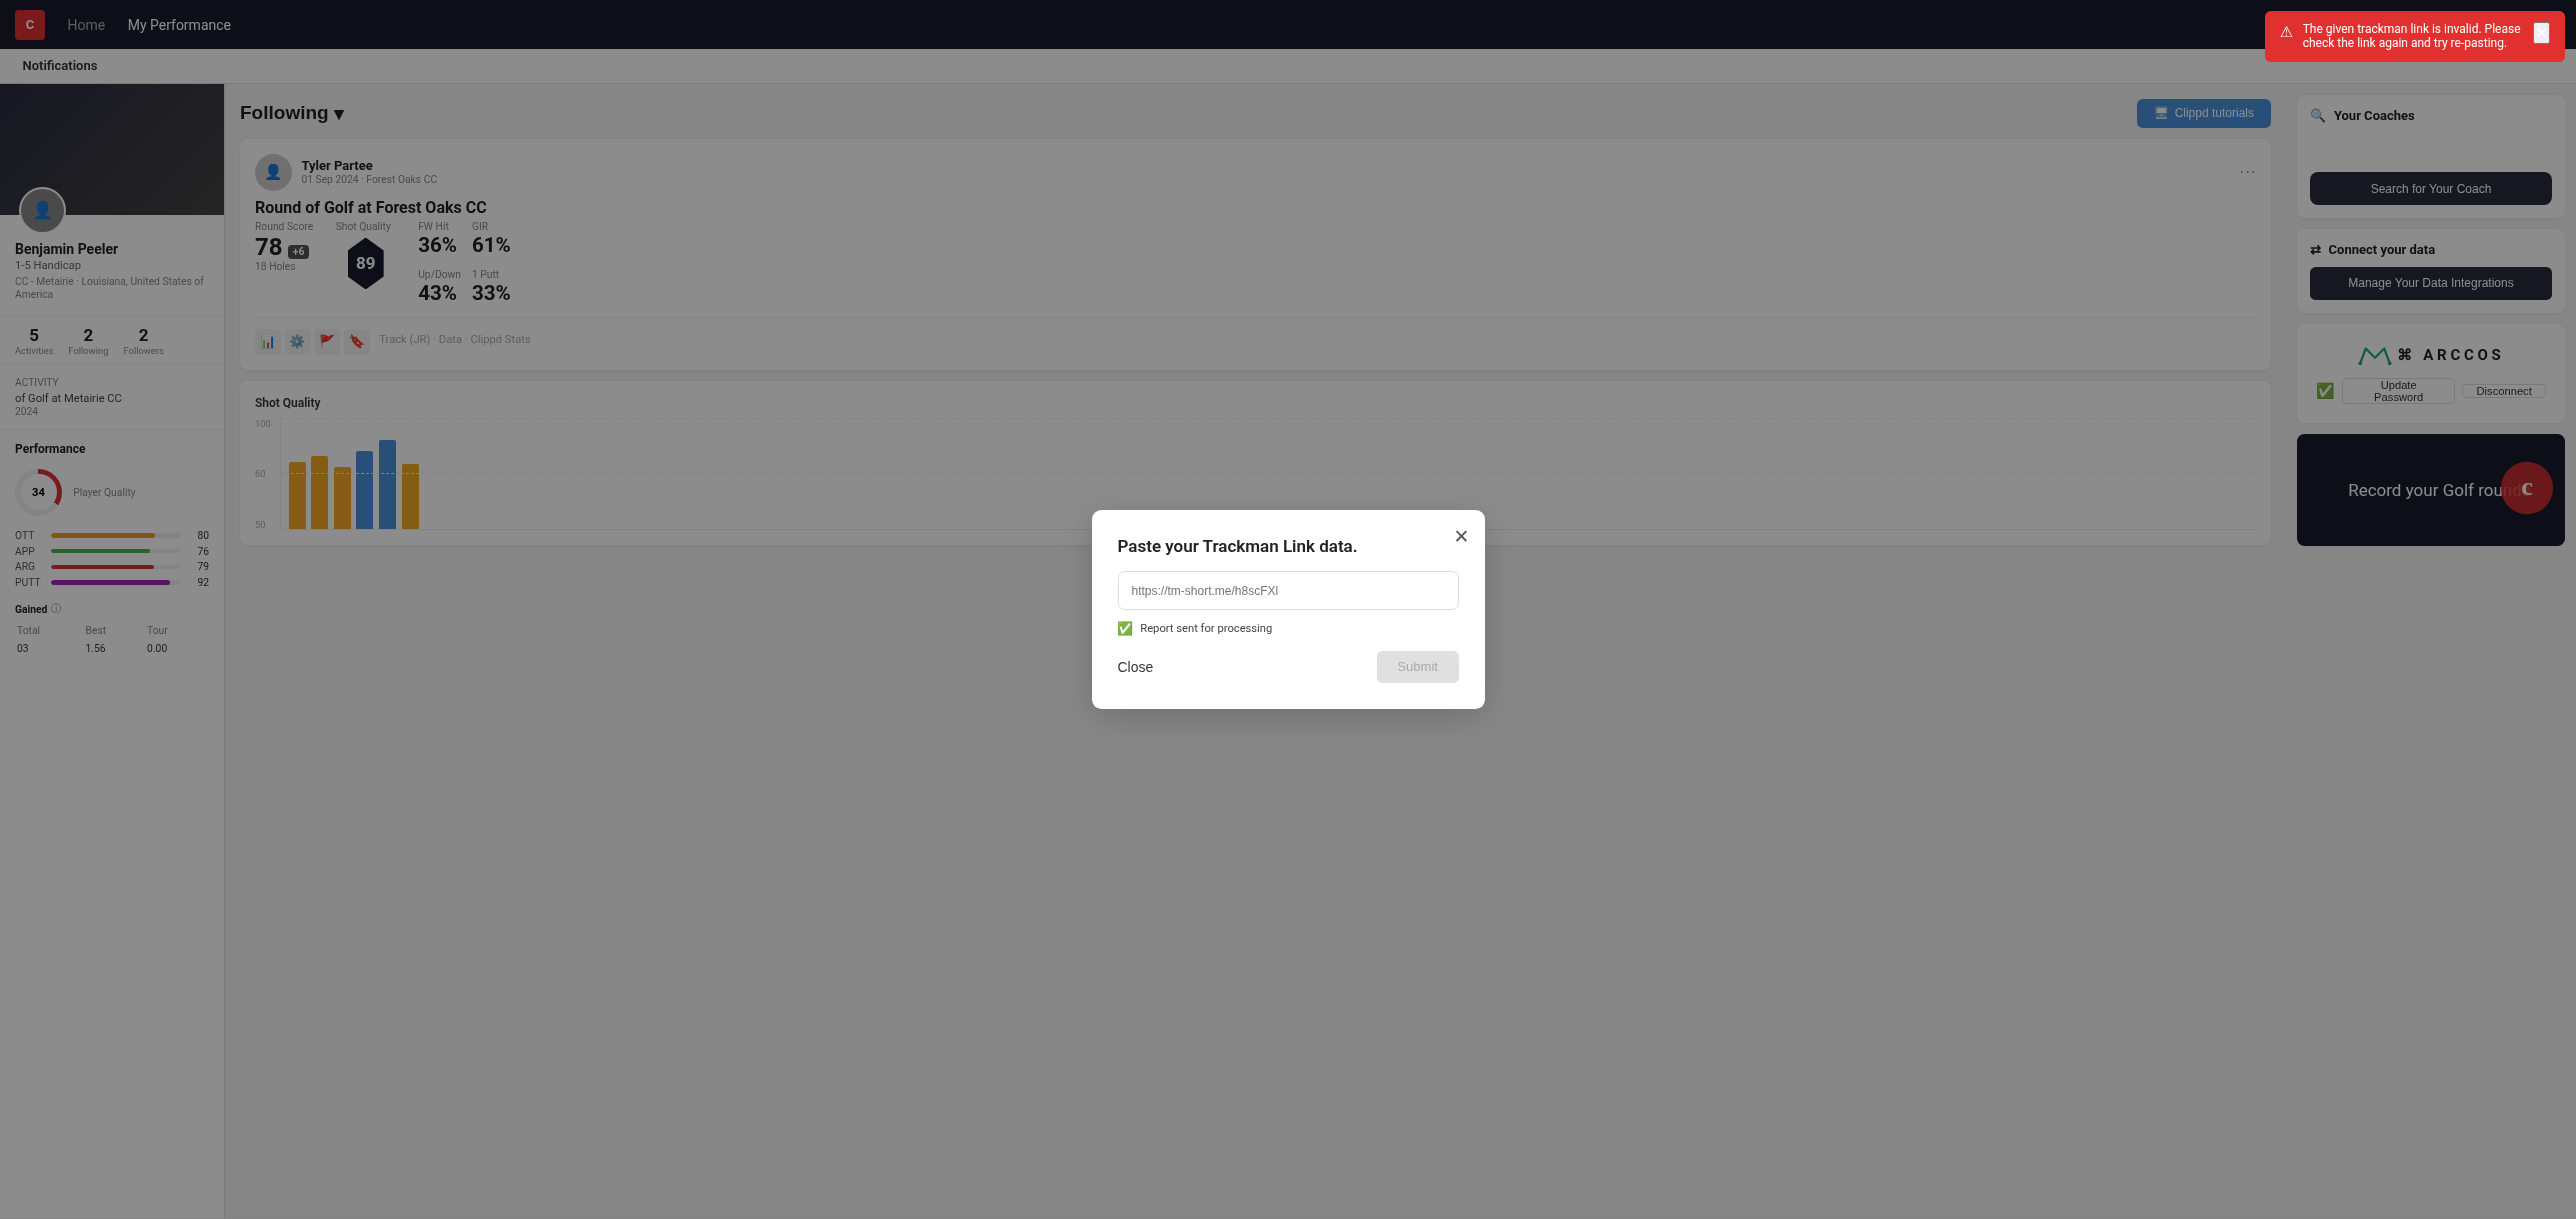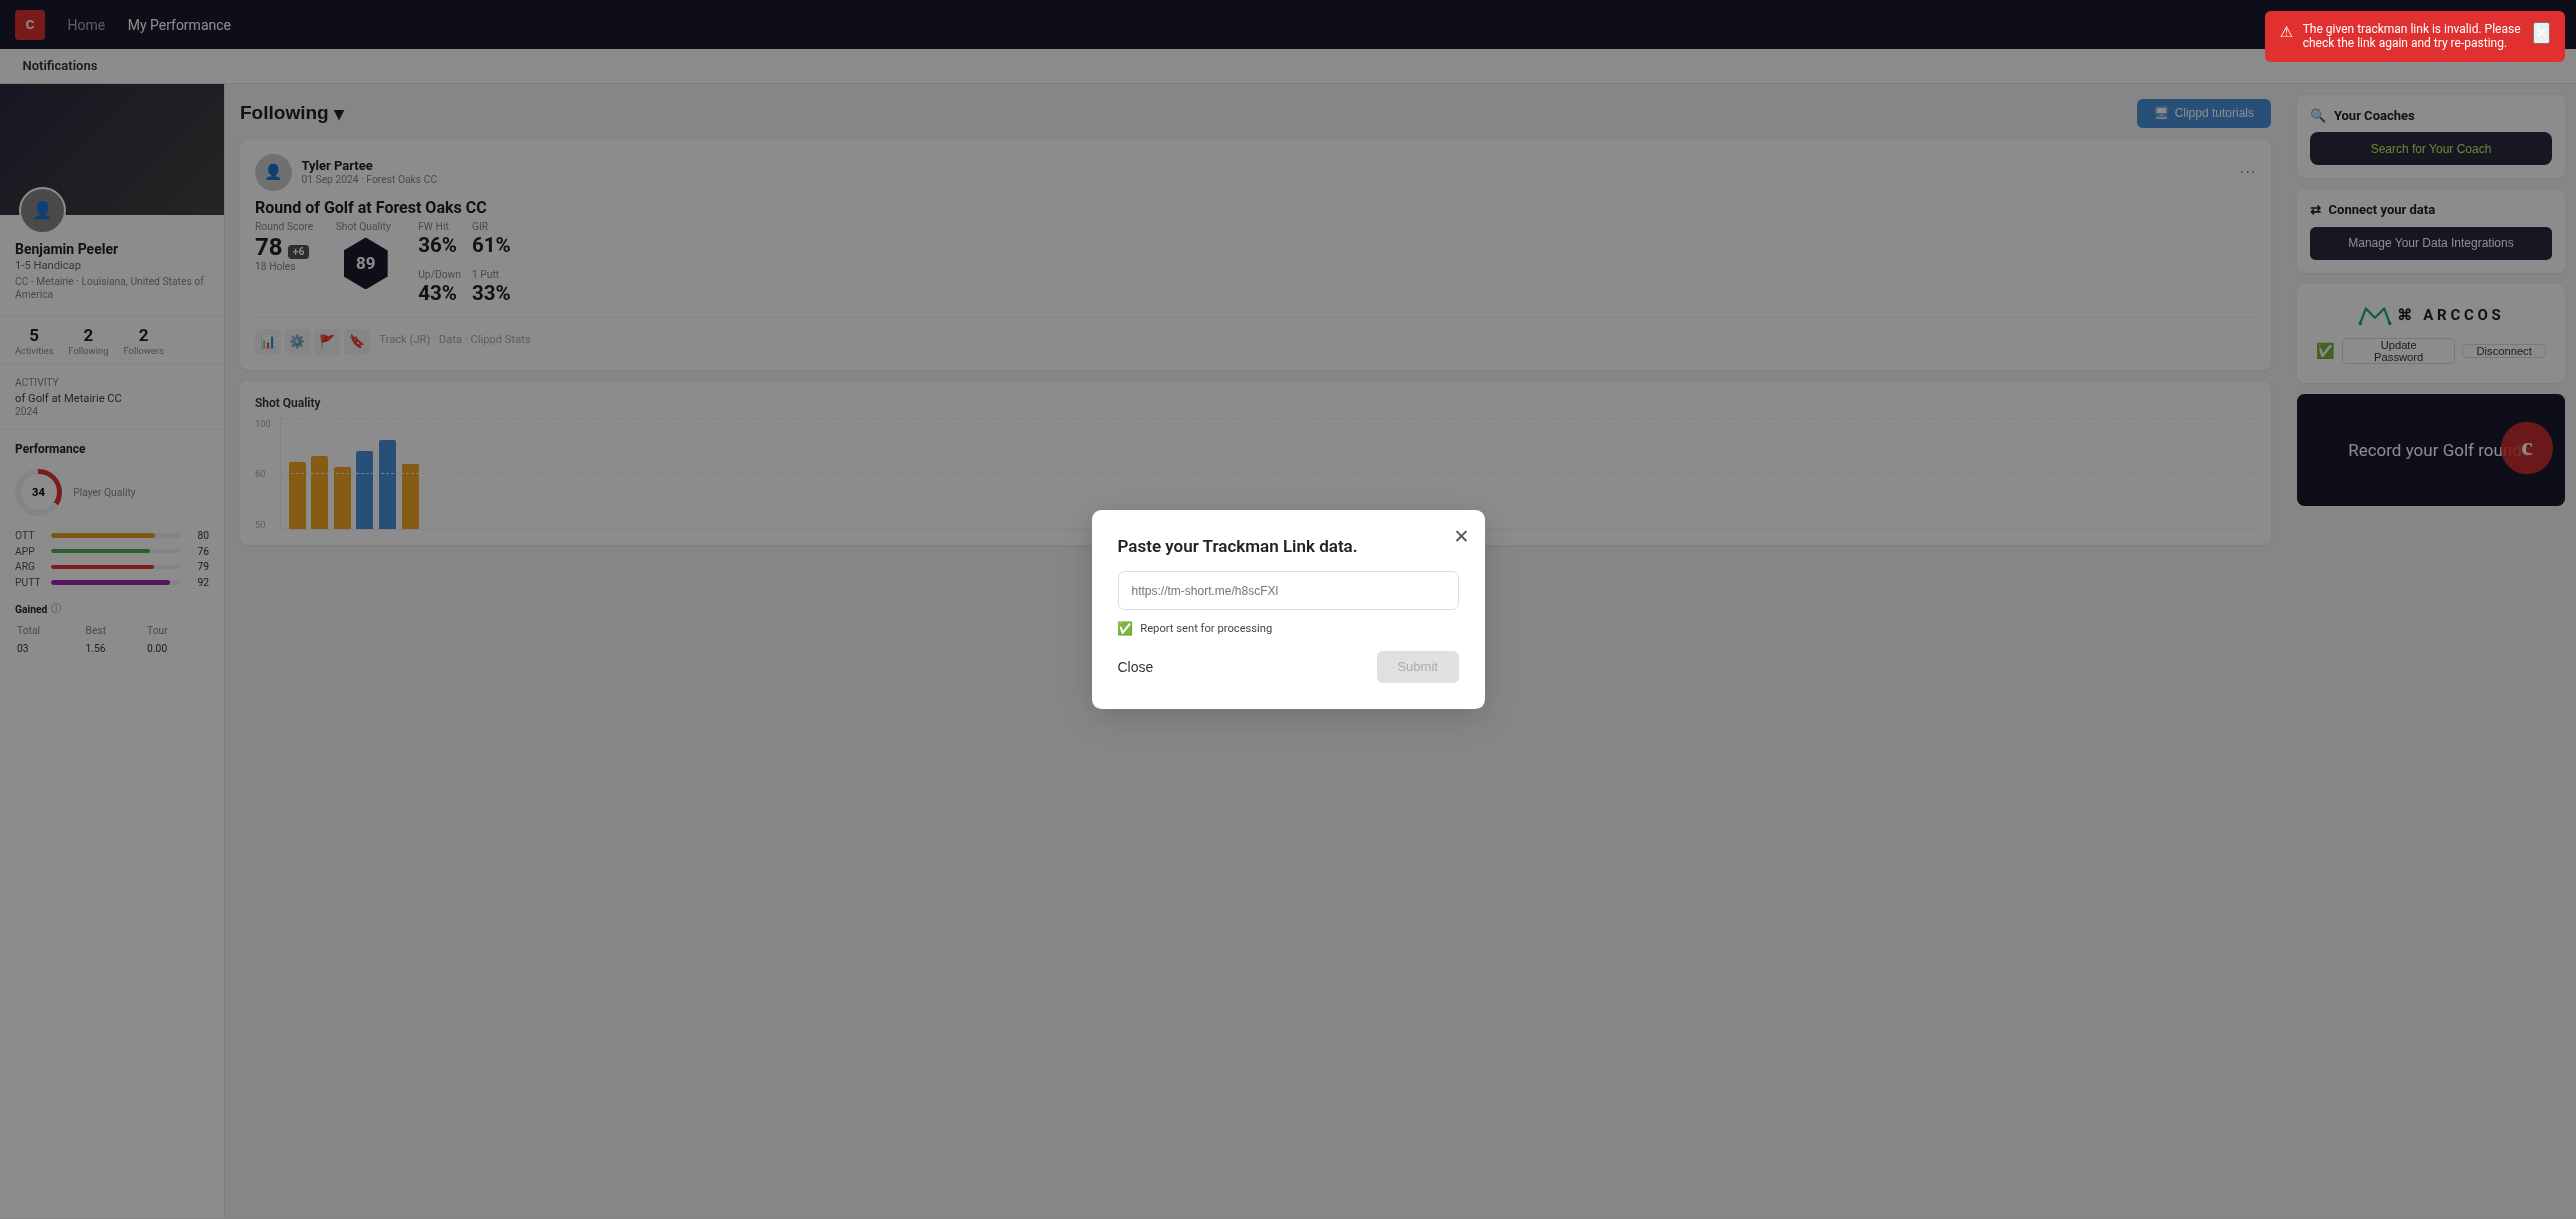--- a/index.html
+++ b/index.html
@@ -287,21 +287,21 @@
 
     .hexagon {
       display: flex;
       align-items: center;
       justify-content: center;
       width: 60px;
       height: 60px;
       position: relative;
     }
     .hexagon-inner {
-      width: 44px;
+      width: 36px;
       height: 52px;
       background: #1a1a2e;
       clip-path: polygon(50% 0%, 100% 25%, 100% 75%, 50% 100%, 0% 75%, 0% 25%);
       display: flex;
       align-items: center;
       justify-content: center;
       color: white;
       font-size: 17px;
       font-weight: 700;
     }
@@ -368,23 +368,24 @@
       gap: 7.5px;
     }
     .panel-search-icon { color: #888; font-size: 13px; }
 
     .panel-btn {
       width: 100%;
       padding: 9.4px;
       border: none;
       border-radius: 8px;
       background: #2a2a3e;
-      color: #bef264;
+      color: #ffffff;
       font-size: 12px;
       cursor: pointer;
+      margin-top: 40px;
     }
 
     .connect-btn {
       width: 100%;
       padding: 9.4px;
       border: none;
       border-radius: 5.6px;
       background: #2a2a3e;
       color: white;
       font-size: 12px;

